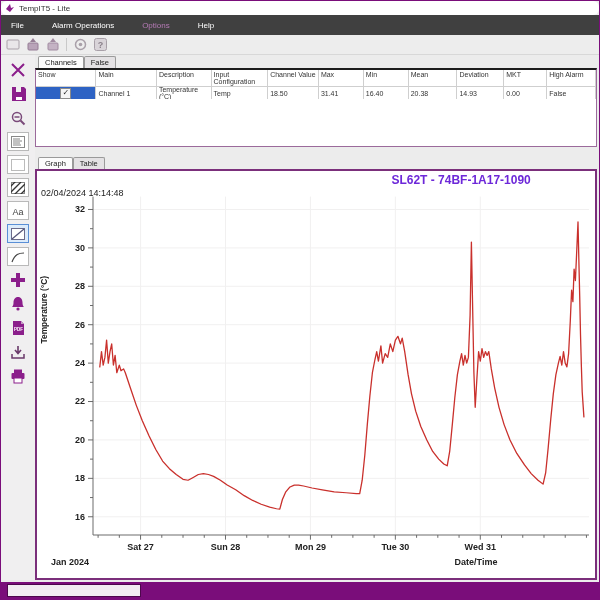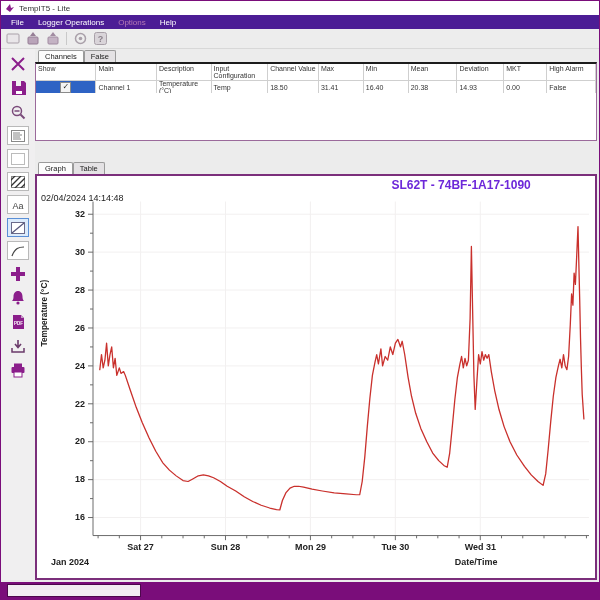--- a/index.html
+++ b/index.html
@@ -1,22 +1,22 @@
 <!DOCTYPE html>
 <html><head>
 <meta charset="utf-8">
 <style>
   html,body{margin:0;padding:0;}
   body{width:600px;height:600px;font-family:"Liberation Sans",sans-serif;background:#cfcfcf;}
   .window{position:relative;width:598px;height:598px;border:1px solid #7a0d7a;background:#ececec;display:flex;flex-direction:column;overflow:hidden;}
   
-  .titlebar{height:14px;background:#ffffff;display:flex;align-items:center;padding:0 4px;gap:4px;flex:0 0 auto;}
+  .titlebar{height:14px;background:#ffffff;display:flex;align-items:center;padding:0 4px;gap:4px;flex:0 0 auto;border-radius:6px;}
   .titlebar .app-title{font-size:8px;color:#333;}
   
-  .menubar{height:14px;background:#4c1d95;display:flex;align-items:center;gap:2px;padding:0 4px;flex:0 0 auto;}
+  .menubar{height:20px;background:#404040;display:flex;align-items:center;gap:16px;padding:0 4px;flex:0 0 auto;}
   .menu-item{color:#fff;font-size:8px;padding:1px 6px;cursor:default;}
   .menu-item.disabled{color:#b57ab5;text-align:center;}
   
   .toolbar{height:19px;background:#ededed;border-bottom:1px solid #d8d8d8;display:flex;align-items:center;gap:3px;padding:0 3px;flex:0 0 auto;}
   .tb-btn{width:17px;height:15px;display:flex;align-items:center;justify-content:center;}
   .tb-sep{width:1px;height:13px;background:#c9c9c9;margin:0 2px;}
   
   .main{flex:1;display:flex;min-height:0;}
   .sidebar{width:34px;background:#f0eff0;display:flex;flex-direction:column;align-items:center;padding-top:3px;gap:0;flex:0 0 auto;}
   .sb-btn{width:26px;height:22px;display:flex;align-items:center;justify-content:center;border:1px solid transparent;}
@@ -29,21 +29,21 @@
   .tab.active{background:#fcfcfc;position:relative;z-index:2;}
   
   .table-panel{height:76px;background:#fff;border:1px solid #9b6a9b;border-top:2px solid #1c1c1c;margin-right:0;flex:0 0 auto;overflow:hidden;}
   .tr{display:flex;}
   .th,.td{font-size:7px;color:#333;border-right:1px solid #cfcfcf;padding:1px 2px;box-sizing:border-box;overflow:hidden;}
   .tr.head .th{height:17px;border-bottom:1px solid #cfcfcf;display:flex;align-items:flex-start;}
   .tr.datarow .td{height:12px;display:flex;align-items:center;}
   .td.showcell{background:#2e63c4;justify-content:center;}
   .checkbox{width:9px;height:9px;background:#f4f4f4;border:1px solid #8a8a8a;font-size:8px;line-height:8px;color:#2b2b2b;text-align:center;}
   
-  .graph-wrap{flex:1;display:flex;flex-direction:column;min-height:0;margin-top:20px;}
+  .graph-wrap{flex:1;display:flex;flex-direction:column;min-height:0;margin-top:9px;}
   .graph-panel{flex:1;background:#fff;border:2px solid #7b2f7b;display:flex;flex-direction:column;min-height:0;}
   .graph-header{position:relative;height:20px;flex:0 0 auto;}
   .graph-timestamp{position:absolute;left:4px;top:17px;font-size:9px;color:#222;}
   .graph-title{position:absolute;left:76%;top:2px;transform:translateX(-50%);font-size:12px;font-weight:bold;color:#6d28d9;white-space:nowrap;}
   #chart{flex:1;width:100%;height:100%;}
   
   .statusbar{height:17px;background:#7a0d7a;display:flex;align-items:center;padding:0 6px;flex:0 0 auto;margin-top:2px;}
   .status-field{width:132px;height:11px;background:#f2edf2;border:1px solid #4d074d;}
   svg text{font-family:"Liberation Sans",sans-serif;}
 </style>
@@ -54,21 +54,21 @@
 
   <div class="titlebar">
     <svg width="10" height="10" viewBox="0 0 10 10">
       <path d="M1 6 L5 1 L6 5 L9 4 L5 9 Z" fill="#8b1e8b"></path>
     </svg>
     <span class="app-title">TempIT5 - Lite</span>
   </div>
 
   <div class="menubar">
     <span class="menu-item">File</span>
-    <span class="menu-item">Logger Operations</span>
+    <span class="menu-item">Alarm Operations</span>
     <span class="menu-item disabled">Options</span>
     <span class="menu-item">Help</span>
   </div>
 
   <div class="toolbar">
     <span class="tb-btn">
       <svg width="14" height="11" viewBox="0 0 14 11">
           <rect x="1" y="1" width="12" height="9" rx="1" fill="#e9e6e9" stroke="#a9a0a9"></rect>
         </svg>
     </span>

